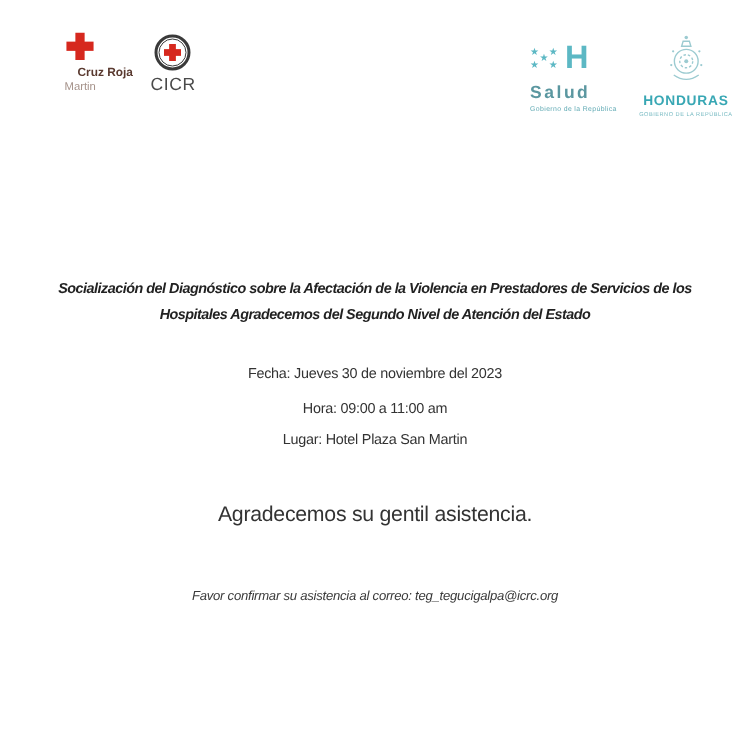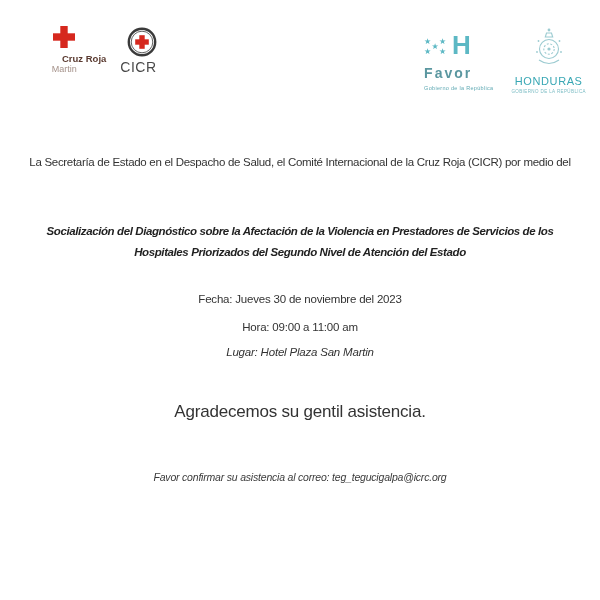--- a/index.html
+++ b/index.html
@@ -31,21 +31,21 @@
   .cr-cross { margin-bottom: 6px; }
   .cr-name {
     font-size: 9.5px; font-weight: bold; color: #5a3a30;
     line-height: 10px; white-space: nowrap; margin-left: 40px;
   }
   .cr-sub {
     font-size: 9px; color: #a5928a; line-height: 10px; white-space: nowrap;
   }
 
   
-  .cicr { margin-top: 1px; align-items: flex-end; }
+  .cicr { margin-top: 1px; }
   .cicr-label {
     font-size: 14px; color: #4a4a4a; letter-spacing: 0.5px;
     margin-top: 2px; font-weight: 500;
   }
 
   
   .salud { margin-top: 8px; align-items: flex-start; }
   .salud-mark { display: flex; align-items: flex-end; gap: 3px; }
   .stars { position: relative; width: 25px; height: 19px; }
   .stars span {
@@ -66,21 +66,21 @@
   }
   .salud-sub {
     margin-top: 4px;
     font-size: 5.5px; color: #5fa9b3; letter-spacing: 0.3px; white-space: nowrap;
   }
 
   
   .honduras { align-items: center; }
   .hn-name {
     margin-top: 3px;
-    font-size: 11px; font-weight: normal; color: #38a7b4;
+    font-size: 11px; font-weight: bold; color: #38a7b4;
     letter-spacing: 0.6px; white-space: nowrap;
   }
   .hn-sub {
     margin-top: 2px;
     font-size: 4.5px; color: #7bbcc4; letter-spacing: 0.4px; white-space: nowrap;
   }
 
   
   .tblock { position: absolute; left: 0; right: 0; text-align: center; }
   .tblock .line { display: block; white-space: nowrap; }
@@ -92,21 +92,21 @@
   }
   .event-title {
     top: 209px;
     font-size: 11.5px; letter-spacing: -0.4px;
     font-weight: bold; font-style: italic;
     line-height: 21px; color: #222222;
   }
   .detail { font-size: 11.5px; letter-spacing: -0.2px; color: #333333; }
   .fecha { top: 283px; margin-top: 10px; }
   .hora  { top: 309px; }
-  .lugar { top: 334px; font-style: italic; }
+  .lugar { top: 334px; }
   .thanks {
     top: 385px;
     font-size: 17px; letter-spacing: -0.2px; color: #333333;
   }
   .rsvp {
     top: 460px;
     font-size: 10.5px; font-style: italic; letter-spacing: -0.2px;
     color: #3a3a3a;
   }
 </style>
@@ -146,21 +146,21 @@
         <div class="salud-mark">
           <div class="stars">
             <span class="s1">★</span>
             <span class="s2">★</span>
             <span class="s3">★</span>
             <span class="s4">★</span>
             <span class="s5">★</span>
           </div>
           <div class="salud-h">H</div>
         </div>
-        <div class="salud-name">Favor</div>
+        <div class="salud-name">Salud</div>
         <div class="salud-sub">Gobierno de la República</div>
       </div>
 
       <div class="logo honduras">
         <svg width="34" height="46" viewBox="0 0 34 46">
           <g fill="none" stroke="#9ccbd1" stroke-width="1.1">
             <circle cx="17" cy="4" r="1.4" fill="#9ccbd1" stroke="none"></circle>
             <path d="M14.5 7 h5 l1.2 4 h-7.4 z"></path>
             <circle cx="17" cy="23" r="9.5"></circle>
             <circle cx="17" cy="23" r="5.2" stroke-dasharray="2 1.6"></circle>
@@ -176,26 +176,25 @@
         <div class="hn-sub">GOBIERNO DE LA REPÚBLICA</div>
       </div>
 
     </div>
 
   </header>
 
   <main>
 
     <p class="tblock intro">
-      <span class="line">La Secretaría de Estado en el Despacho de Salud, el Comité Internacional de la Cruz Roja (CICR) por medio del</span>
     </p>
 
     <p class="tblock event-title">
       <span class="line">Socialización del Diagnóstico sobre la Afectación de la Violencia en Prestadores de Servicios de los</span>
-      <span class="line">Hospitales Priorizados del Segundo Nivel de Atención del Estado</span>
+      <span class="line">Hospitales Agradecemos del Segundo Nivel de Atención del Estado</span>
     </p>
 
     <p class="tblock detail fecha">Fecha: Jueves 30 de noviembre del 2023</p>
 
     <p class="tblock detail hora">Hora: 09:00 a 11:00 am</p>
 
     <p class="tblock detail lugar">Lugar: Hotel Plaza San Martin</p>
 
     <p class="tblock thanks">Agradecemos su gentil asistencia.</p>
 

